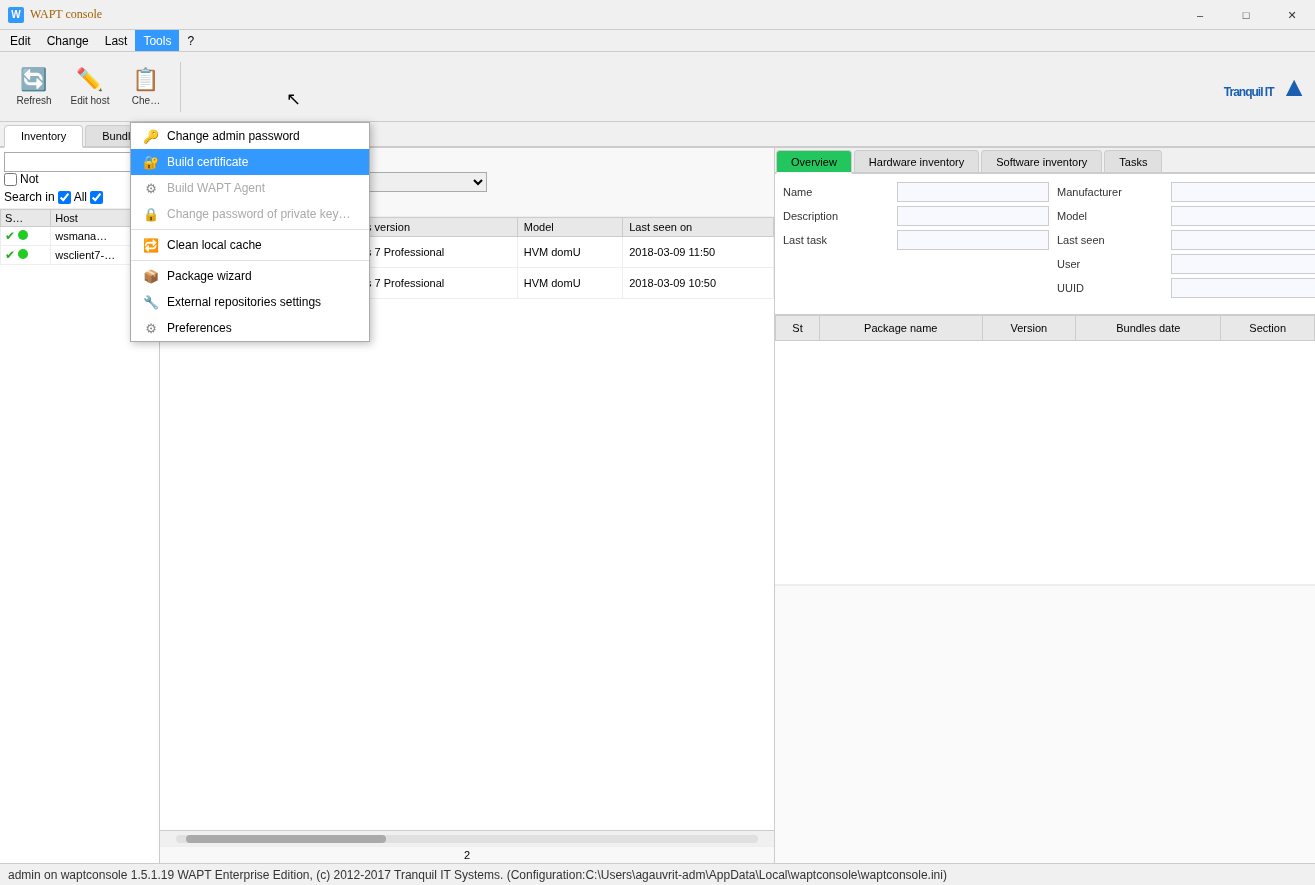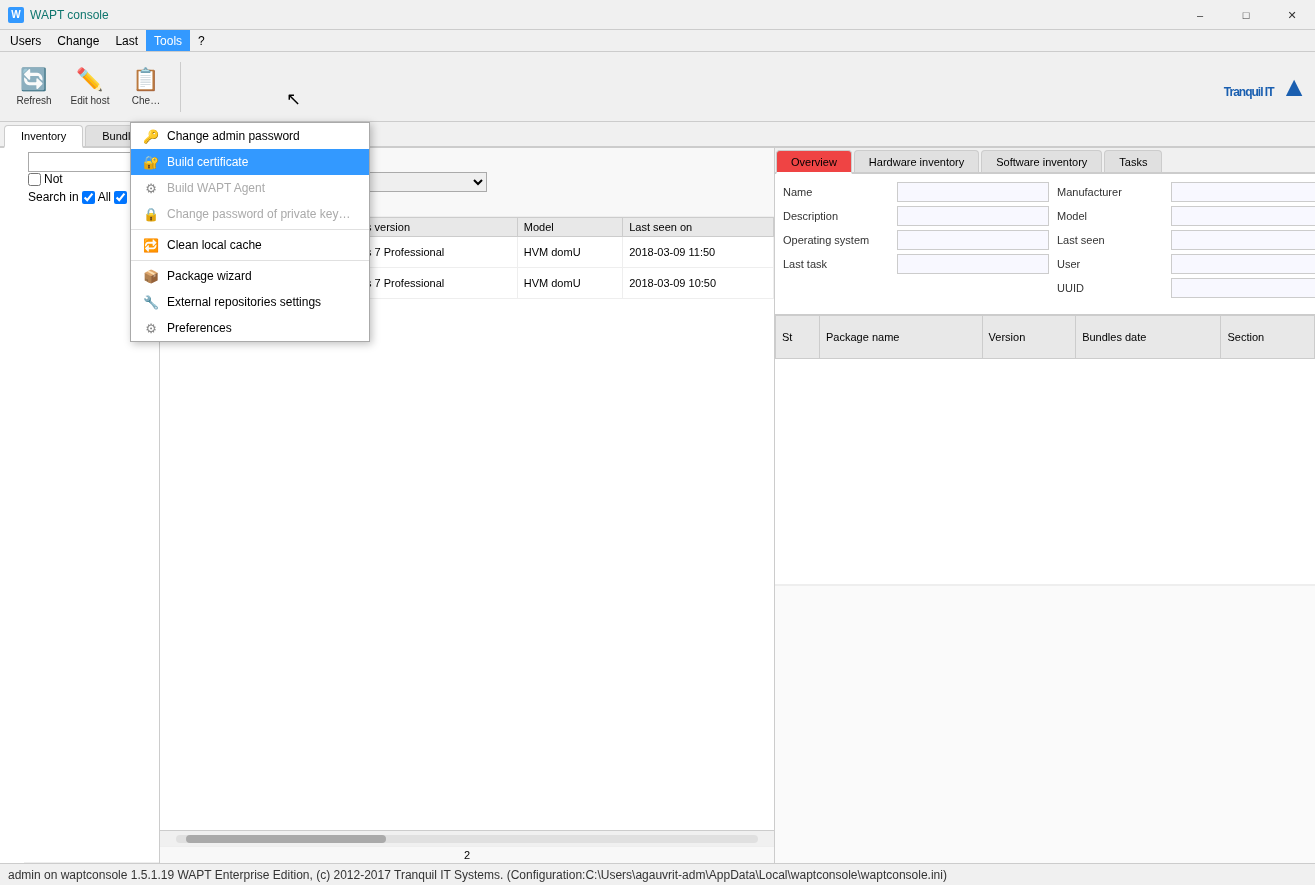--- a/index.html
+++ b/index.html
@@ -8,21 +8,21 @@
     
     .title-bar {
       background: #f0f0f0;
       height: 30px;
       display: flex;
       align-items: center;
       padding: 0 8px;
       border-bottom: 1px solid #ccc;
       position: relative;
     }
-    .title-bar-text { font-size: 12px; color: #0f766e; flex: 1; }
+    .title-bar-text { font-size: 12px; color: #a16207; flex: 1; font-family: Liberation Serif, serif; }
     .title-bar-controls { display: flex; gap: 0; position: absolute; right: 0; top: 0; height: 100%; }
     .title-bar-btn {
       width: 46px; height: 30px; border: none; background: transparent;
       cursor: pointer; display: flex; align-items: center; justify-content: center;
       font-size: 11px; color: #333;
     }
 
     
     .menu-bar {
       background: #f0f0f0;
@@ -98,21 +98,21 @@
       display: flex;
       height: calc(885px - 30px - 22px - 70px - 26px - 22px);
     }
 
     
     .left-panel {
       width: 160px;
       border-right: 1px solid #ccc;
       background: white;
       display: flex;
-      padding-left: 24px;
+      flex-direction: column;
     }
 
     
     .filter-area {
       padding: 4px;
       border-bottom: 1px solid #eee;
     }
     .filter-row { display: flex; align-items: center; margin-bottom: 4px; gap: 4px; }
     .filter-input {
       width: 100%;
@@ -209,21 +209,21 @@
       border-bottom: none;
       background: #e0e0e0;
       cursor: pointer;
       margin: 0 1px;
       margin-top: 2px;
       border-radius: 4px 4px 0 0;
       font-size: 11px;
       display: flex;
       align-items: center;
     }
-    .right-tab.active { background: #ef4444; border-bottom: 2px solid white; margin-bottom: -2px; text-align: right; }
+    .right-tab.active { background: #22c55e; border-bottom: 2px solid white; margin-bottom: -2px; text-align: right; }
 
     
     .overview-form { padding: 8px; }
     .form-row {
       display: flex;
       align-items: center;
       margin-bottom: 4px;
       gap: 4px;
     }
     .form-label {
@@ -241,24 +241,24 @@
       padding: 2px 4px;
       font-size: 11px;
     }
 
     
     .package-table { flex: 1; overflow: auto; border-top: 1px solid #ccc; margin-top: 4px; }
     .package-table table { width: 100%; border-collapse: collapse; }
     .package-table th {
       background: #e8e8e8;
       border: 1px solid #ccc;
-      padding: 15px 6px;
+      padding: 6px 6px;
       font-size: 11px;
       font-weight: normal;
-      text-align: left;
+      text-align: center;
       position: sticky; top: 0;
     }
 
     
     .status-bar {
       height: 22px;
       background: #f0f0f0;
       border-top: 1px solid #ccc;
       display: flex;
       align-items: center;
@@ -316,21 +316,21 @@
   <div style="width:16px;height:16px;margin-right:6px;background:#3399ff;border-radius:2px;display:flex;align-items:center;justify-content:center;color:white;font-size:10px;font-weight:bold;">W</div>
   <span class="title-bar-text">WAPT console</span>
   <div class="title-bar-controls">
     <button class="title-bar-btn">–</button>
     <button class="title-bar-btn">□</button>
     <button class="title-bar-btn close">✕</button>
   </div>
 </div>
 
 <div class="menu-bar">
-  <div class="menu-item">Users</div>
+  <div class="menu-item">Edit</div>
   <div class="menu-item">Change</div>
   <div class="menu-item">Last</div>
   <div class="menu-item active">Tools</div>
   <div class="menu-item">?</div>
 </div>
 
 <div class="toolbar">
   <button class="toolbar-btn">
     <span class="icon">🔄</span>
     <span class="label">Refresh</span>
@@ -489,24 +489,20 @@
         <div style="flex:1;">
           <div class="form-row">
             <span class="form-label">Name</span>
             <input class="form-input" type="text" style="">
           </div>
           <div class="form-row">
             <span class="form-label">Description</span>
             <input class="form-input" type="text" style="">
           </div>
           <div class="form-row">
-            <span class="form-label">Operating system</span>
-            <input class="form-input" type="text" style="">
-          </div>
-          <div class="form-row">
             <span class="form-label">Last task</span>
             <input class="form-input" type="text" style="">
           </div>
         </div>
 
         <div style="flex:1;">
           <div class="form-row">
             <span class="form-label">Manufacturer</span>
             <input class="form-input" type="text" style="">
           </div>

